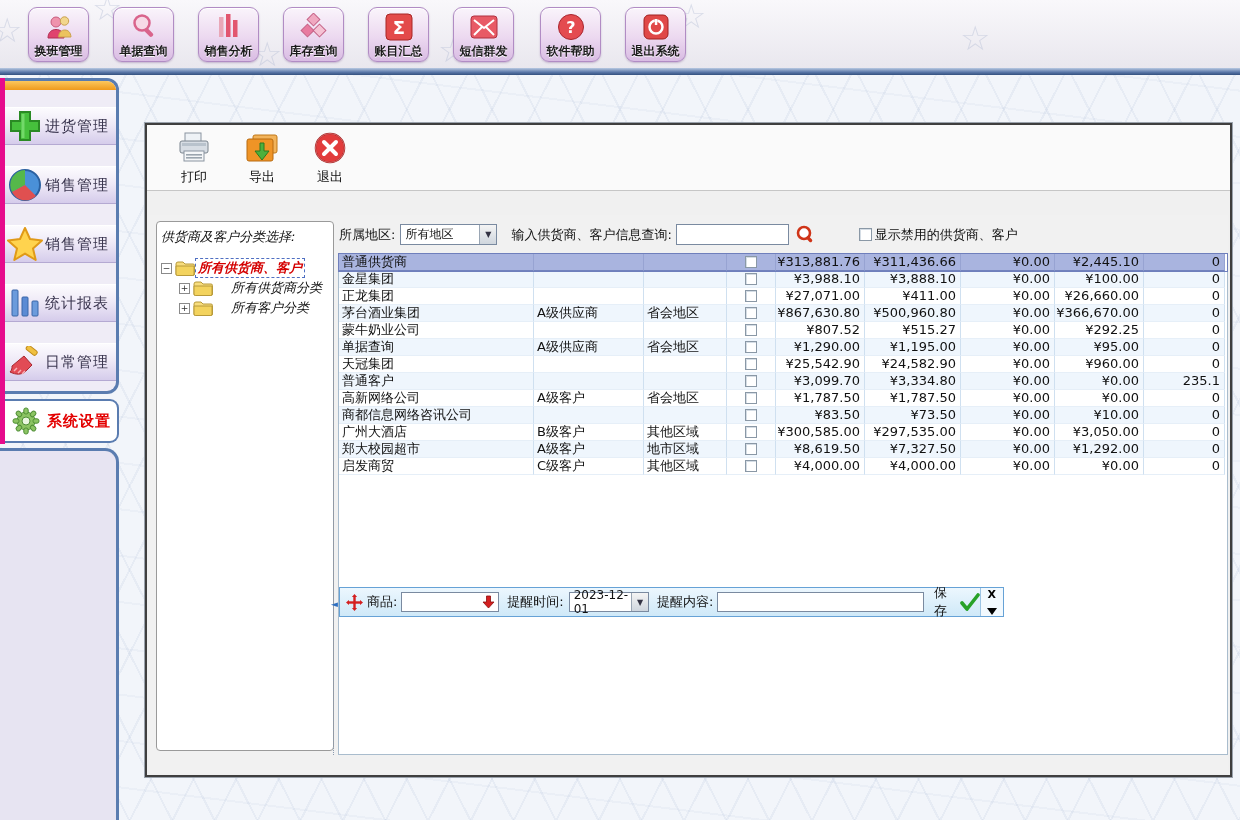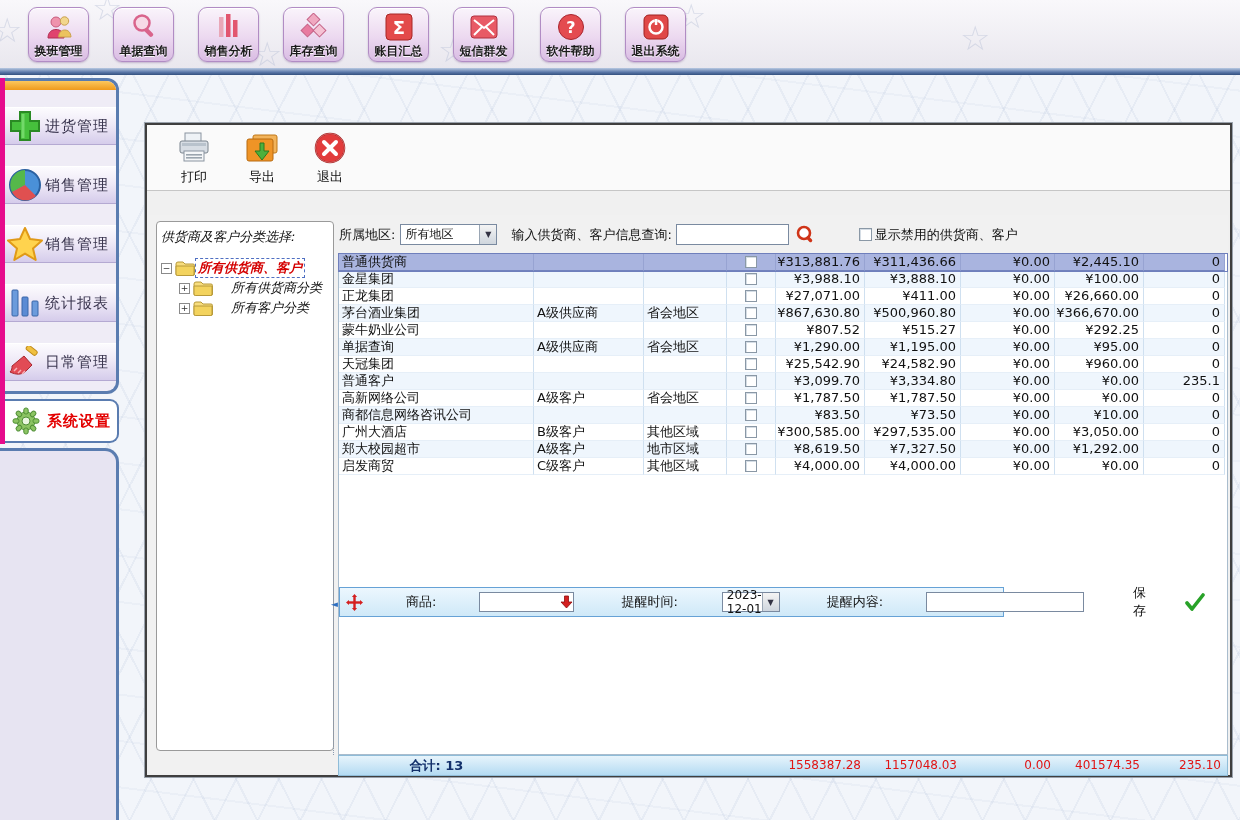--- a/index.html
+++ b/index.html
@@ -99,21 +99,21 @@
   .t-row.alt .c{background:#eff6fd;}
   .t-row.sel .c{background:#a9b4df;border-bottom:1px solid #7282bd;border-right-color:#97a3d2;}
   .t-row.sel{outline:1px solid #6f7fbc;}
   .c.name{padding-left:3px;text-align:left;}
   .c.m{text-align:right;padding-right:4px;}
   .c.ck{display:flex;align-items:center;justify-content:center;}
   .c.ck .checkbox{width:12px;height:12px;}
 
   
   .reminder{position:absolute;left:190px;top:372px;width:665px;height:30px;background:linear-gradient(#ecf7fe,#cfe9f8);
-    border:1px solid #66a2d6;display:flex;align-items:center;padding-left:6px;gap:39px;}
+    border:1px solid #66a2d6;display:flex;align-items:center;padding-left:6px;}
   .reminder .flabel{font-size:13px;}
   .rinput{height:20px;background:#fff;border:1px solid #7a8aa0;display:flex;align-items:center;}
   .save-label{font-size:13px;margin-left:10px;}
   .popup-side{margin-left:auto;width:24px;height:100%;background:#f2f9fe;border-left:1px solid #9cc4e4;
     display:flex;flex-direction:column;align-items:center;justify-content:space-between;padding:1px 0;}
   .px{font-size:11px;font-weight:bold;color:#000;cursor:pointer;line-height:11px;}
   .ptri{width:0;height:0;border-left:5px solid transparent;border-right:5px solid transparent;border-top:7px solid #000;cursor:pointer;}
 
   
   .t-footer{position:absolute;left:189px;top:540px;width:890px;height:21px;background:linear-gradient(#e7f4fc,#b4dbf2);
@@ -593,25 +593,14 @@
           <svg width="20" height="18" viewBox="0 0 20 18">
             <path d="M2 10l5 6L18 2" fill="none" stroke="#28a228" stroke-width="3.6" stroke-linecap="round" stroke-linejoin="round"></path>
           </svg>
         </span>
       <span class="popup-side">
         <span class="px">X</span>
         <span class="ptri"></span>
       </span>
     </div>
 
-    <div class="grid9 t-footer" id="t-footer">
-        <div class="c sum-label">合计: 13</div>
-        <div class="c "></div>
-        <div class="c "></div>
-        <div class="c "></div>
-        <div class="c red">1558387.28</div>
-        <div class="c red">1157048.03</div>
-        <div class="c red">0.00</div>
-        <div class="c red">401574.35</div>
-        <div class="c red">235.10</div>
-      </div>
   </div>
 </div>
 
 </body></html>

